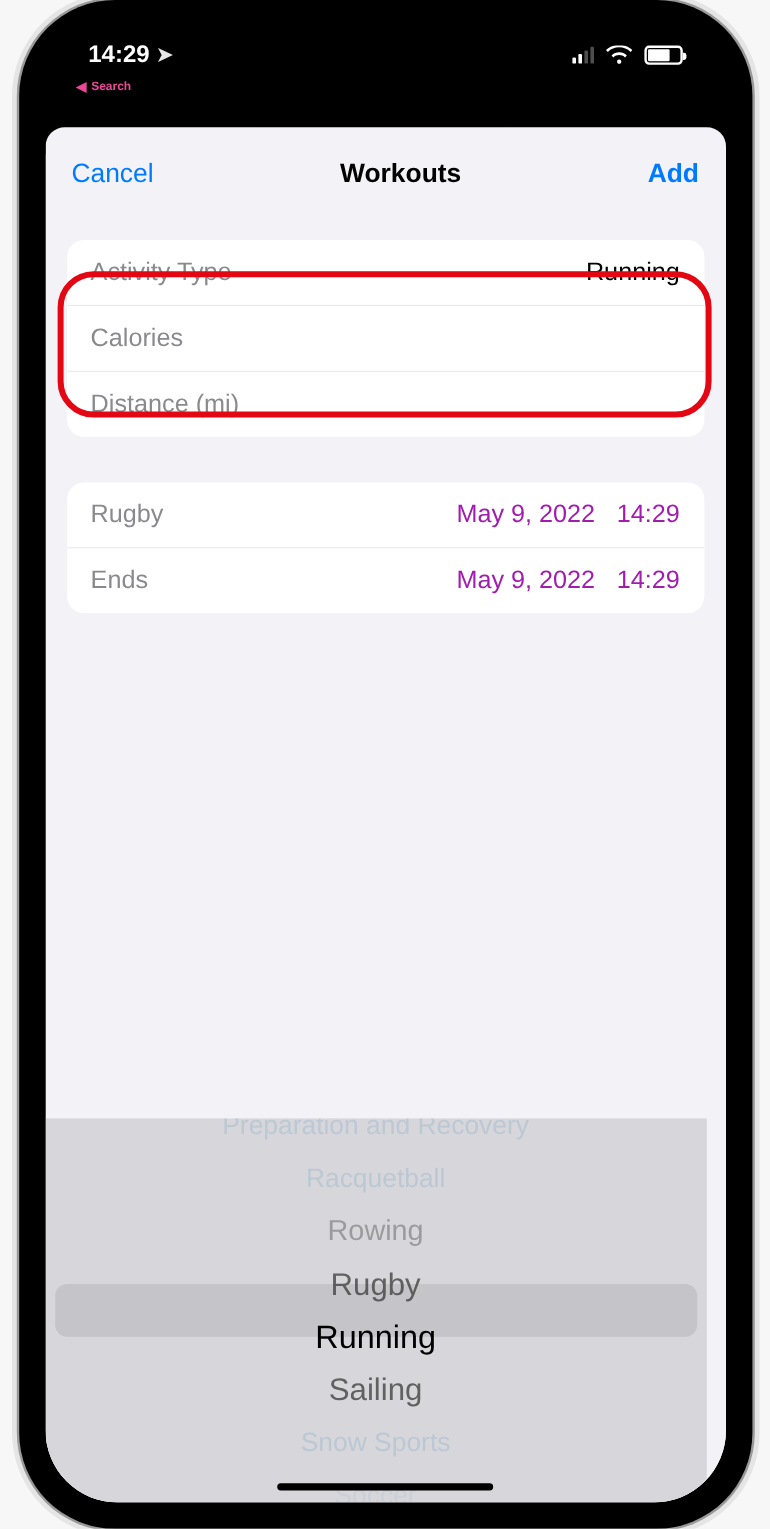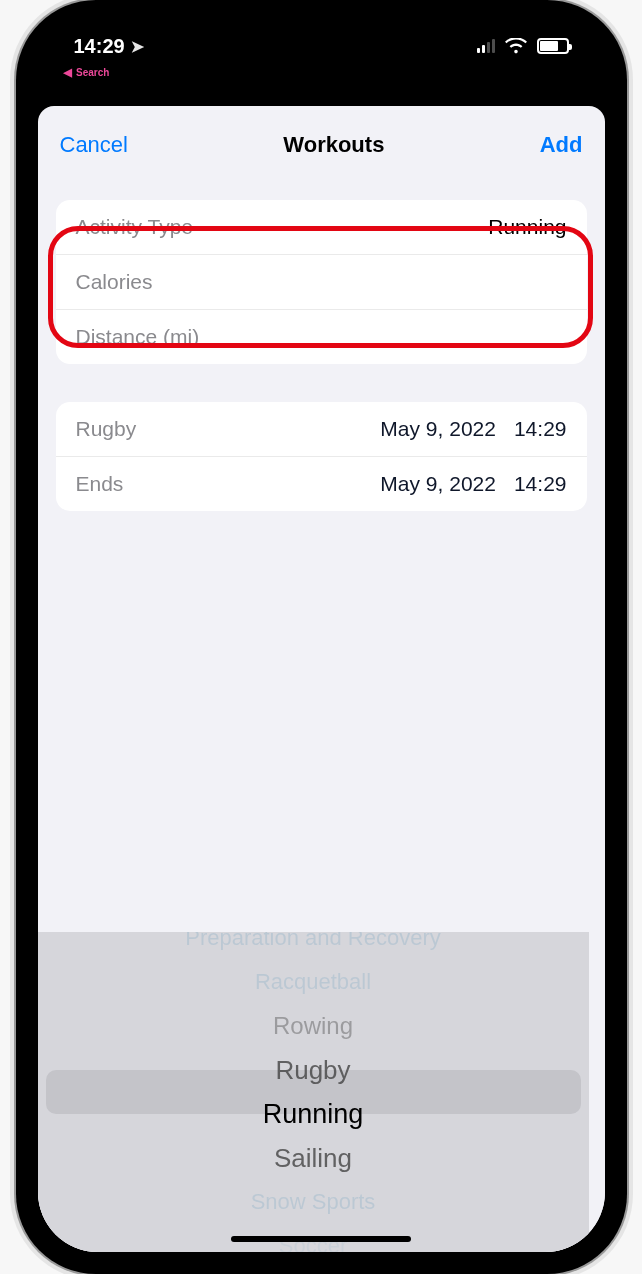--- a/index.html
+++ b/index.html
@@ -110,21 +110,21 @@
     padding: 15px 20px;
     font-size:21px;
     border-top:1px solid #eaeaea;
     min-height:54px;
   }
   .row:first-child { border-top:none; }
   .row .label { color:#8a8a8e; }
   .row .value { color:#000; }
   .row .value.dim { color:#8a8a8e; }
   .row.time .value { display:flex; gap:18px; }
-  .row.time .value span { color:#0f172a; }
+  .row.time .value span { color:#a21caf; }
 
   .highlight {
     position:absolute;
     border:5px solid #e30613;
     border-radius:30px;
     pointer-events:none;
   }
 
   .picker {
     position:absolute; left:0; right:16px; bottom:0;

